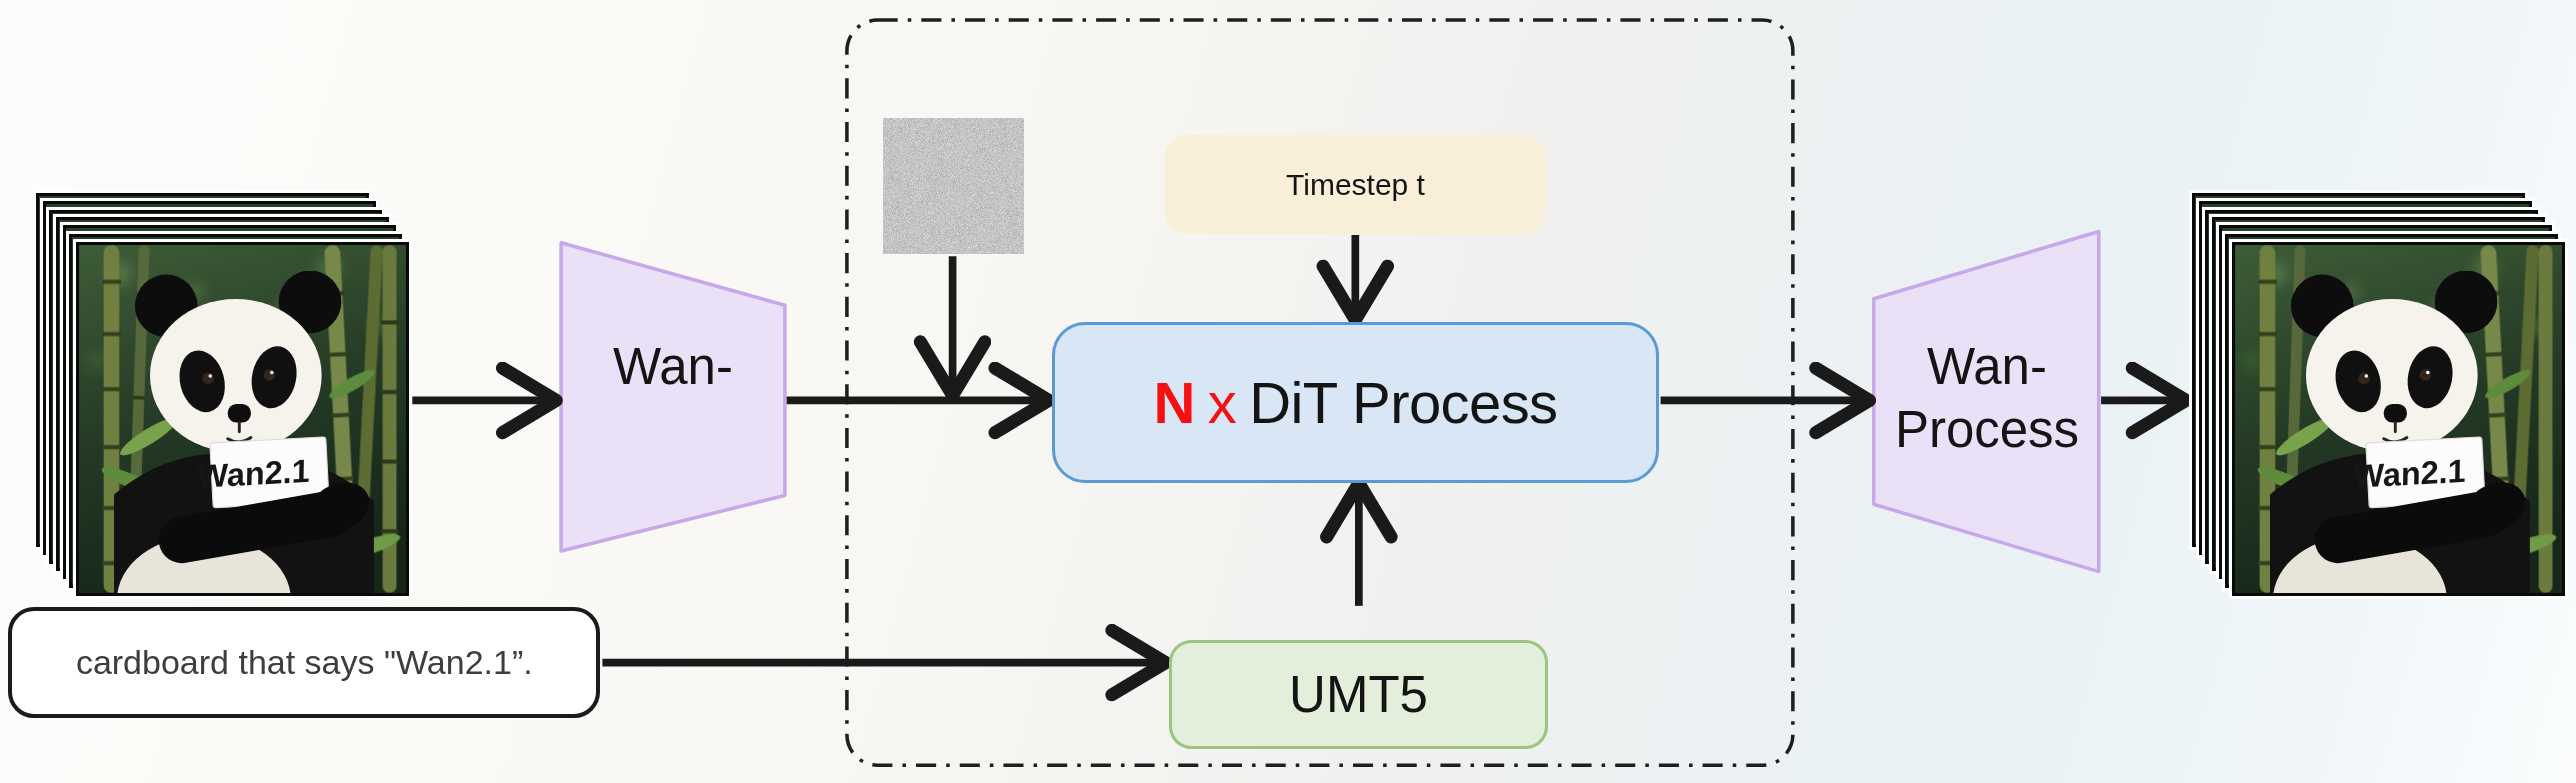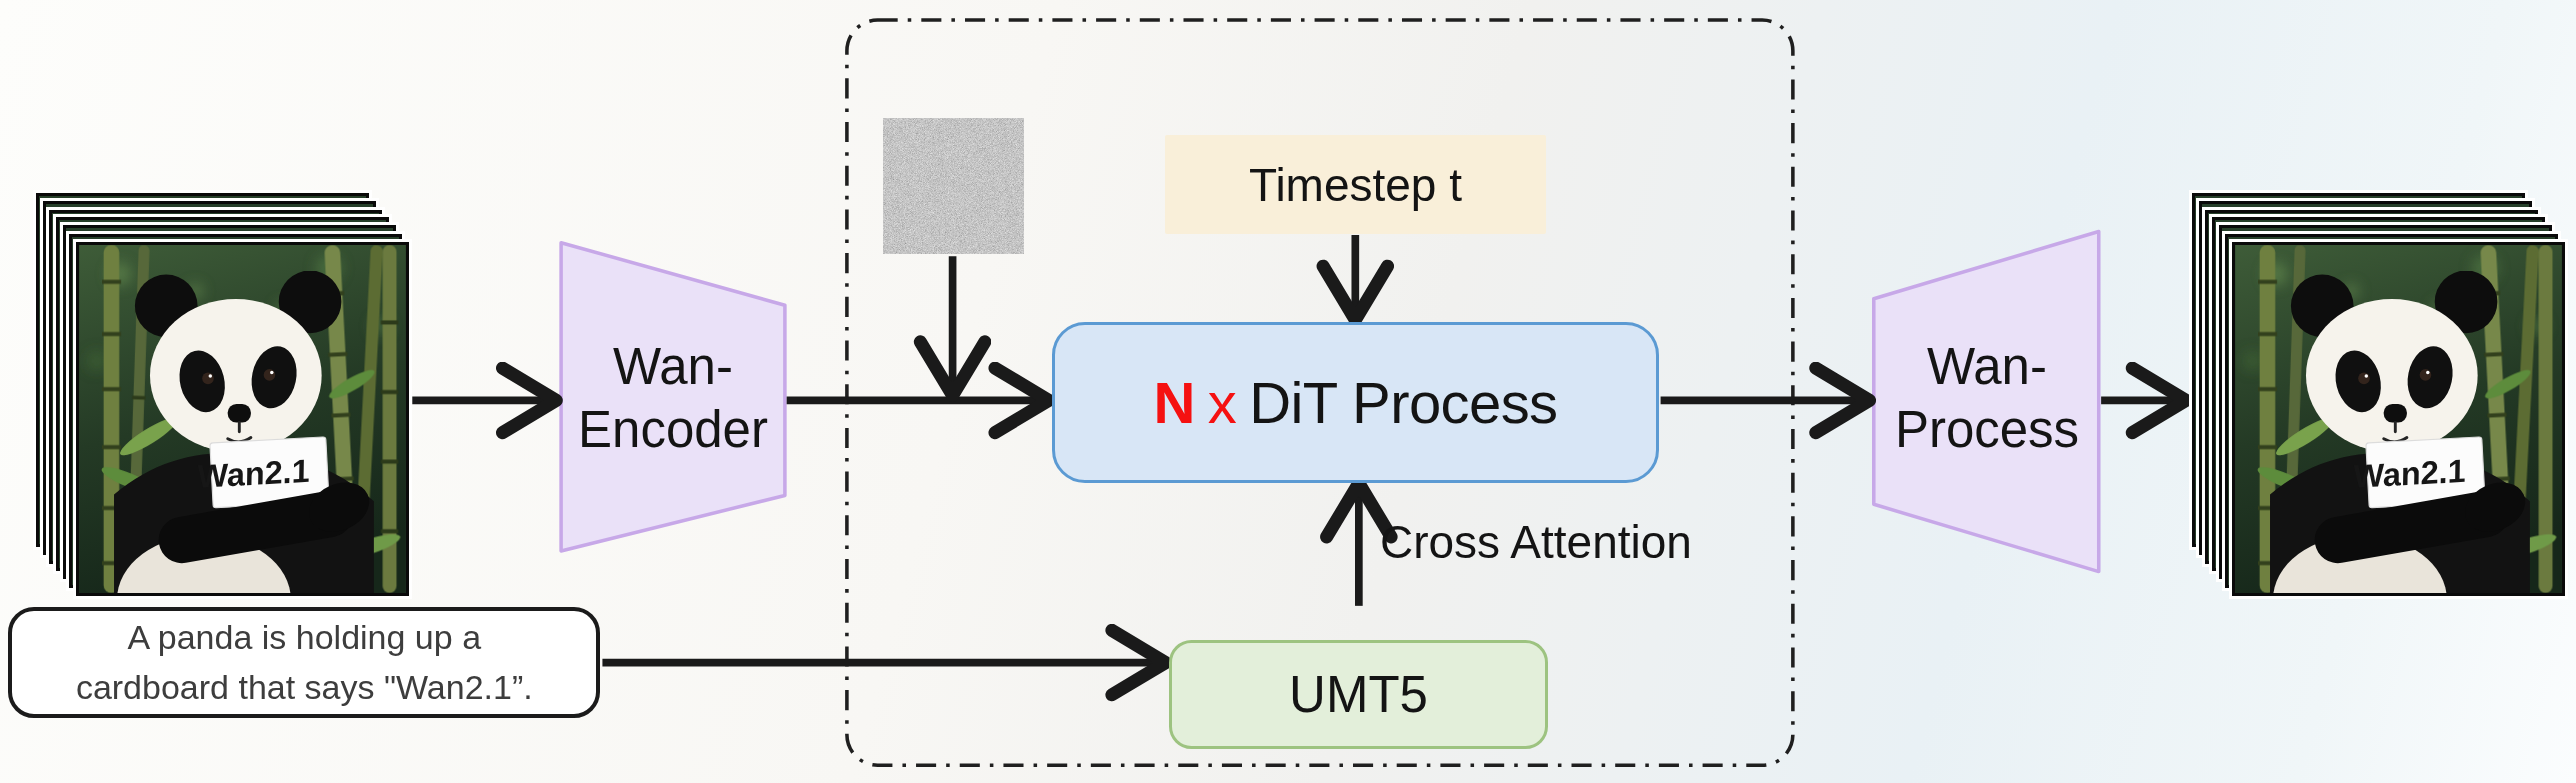--- a/index.html
+++ b/index.html
@@ -4,21 +4,21 @@
 <style>
   html,body{margin:0;padding:0;}
   .canvas{
     position:relative;width:2576px;height:783px;overflow:hidden;
     background:linear-gradient(105deg,#fdfdfb 0%,#f8f7f4 38%,#f1f1ef 55%,#e9f1f5 76%,#f0f6f8 90%,#fbfdfe 100%);
     font-family:"Liberation Sans",sans-serif;color:#141414;
   }
   svg.overlay{position:absolute;left:0;top:0;width:2576px;height:783px;z-index:1;}
   .node{position:absolute;z-index:2;display:flex;align-items:center;justify-content:center;text-align:center;box-sizing:border-box;}
   .title{position:absolute;z-index:2;font-style:italic;font-size:47px;letter-spacing:0.6px;color:#0f0f0f;text-align:right;}
-  .timestep{left:1165px;top:135px;width:381px;height:99px;background:#f9efd9;border-radius:2px;font-size:46px;}
+  .timestep{left:1165px;top:135px;width:381px;height:99px;background:#f9efd9;border-radius:22px;font-size:30px;}
   .dit{left:1052px;top:322px;width:607px;height:161px;background:#d8e6f6;border:3.5px solid #5b9ad3;border-radius:33px;font-size:58px;letter-spacing:-0.6px;}
   .dit .red{color:#f51111;font-weight:bold;margin-right:13px;}
   .dit .redx{color:#f51111;margin-right:13px;}
   .umt5{left:1169px;top:640px;width:379px;height:109px;background:#e3efda;border:3.5px solid #9dc380;border-radius:22.4px;font-size:51px;}
   .cross{position:absolute;left:1380px;top:515px;z-index:2;font-size:46px;}
   .bubble{left:8.3px;top:607px;width:592px;height:111px;background:#ffffff;border:4.7px solid #1b1b1b;border-radius:26px;font-size:34px;line-height:1.45;color:#3d3d3d;z-index:2;}
   .traplabel{position:absolute;z-index:3;width:224px;font-size:51px;line-height:1.24;text-align:center;}
   .enc-label{left:561px;top:335px;}
   .dec-label{left:1875px;top:335px;}
   .noisewrap{left:883px;top:118px;width:141px;height:136px;z-index:2;}
@@ -87,36 +87,33 @@
   <div class="node timestep">
     <span>Timestep t</span>
   </div>
 
   <div class="node dit">
     <span class="red">N</span>
     <span class="redx">x</span>
     <span>DiT Process</span>
   </div>
 
-  <div class="cross">Cross Attention</div>
 
   <div class="node umt5">
     <span>UMT5</span>
   </div>
 
   <div class="node bubble">
     <div>
-      <div>A panda is holding up a</div>
       <div>cardboard that says "Wan2.1”.</div>
     </div>
   </div>
 
   <div class="traplabel enc-label">
     <div>Wan-</div>
-    <div>Encoder</div>
   </div>
   <div class="traplabel dec-label">
     <div>Wan-</div>
     <div>Process</div>
   </div>
 
   <div class="stack stack-left">
     <div class="frame" style="left:0px;top:0px;"></div>
     <div class="frame" style="left:6.5px;top:8.3px;"></div>
     <div class="frame" style="left:13px;top:16.5px;"></div>

